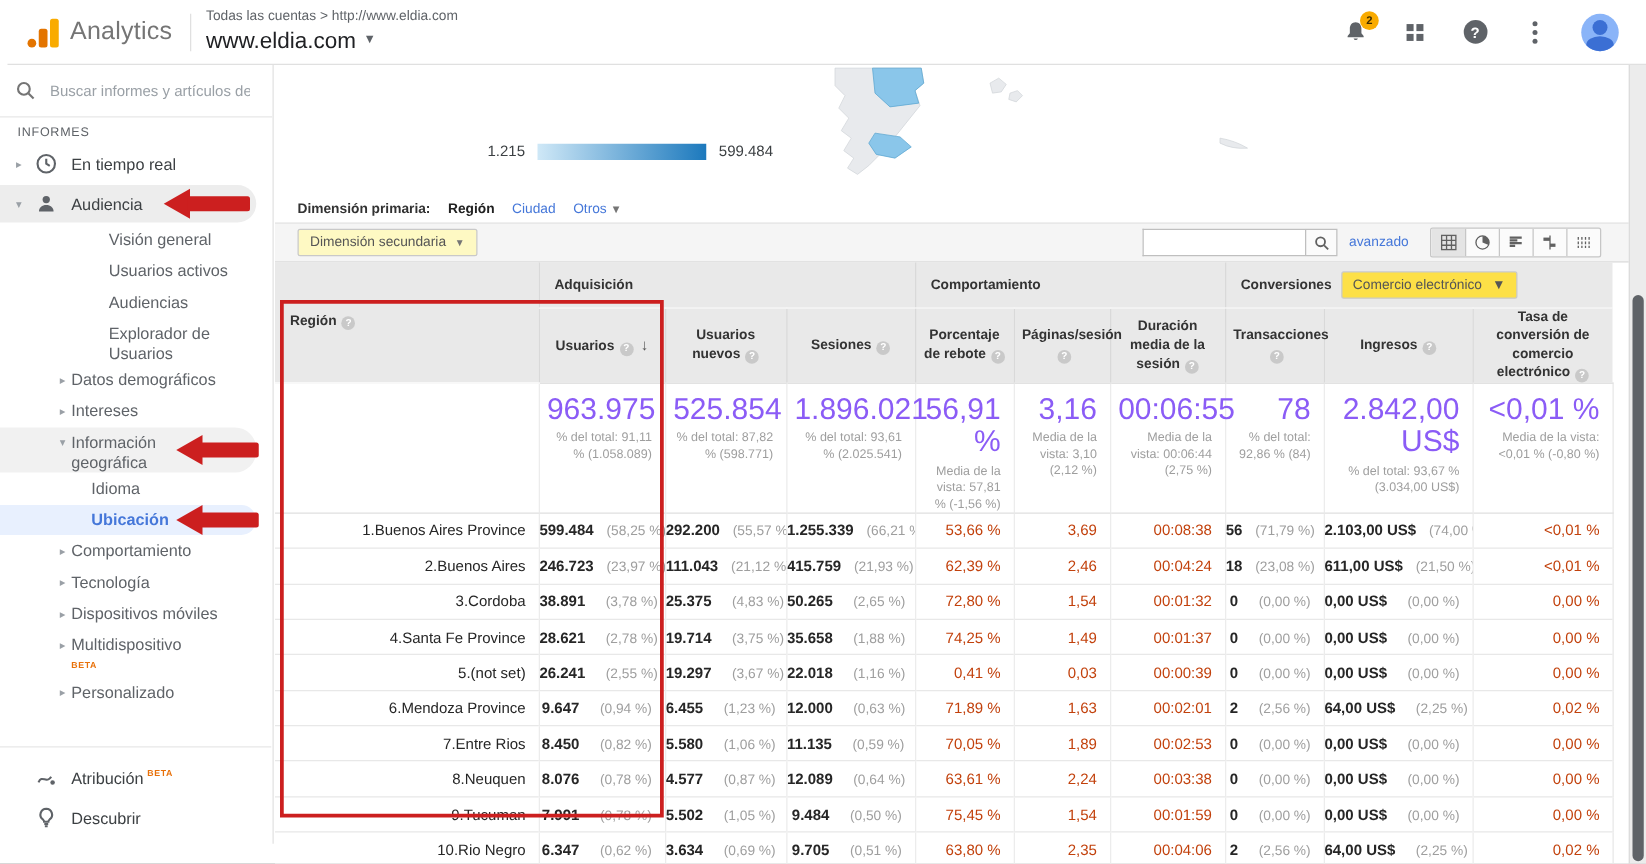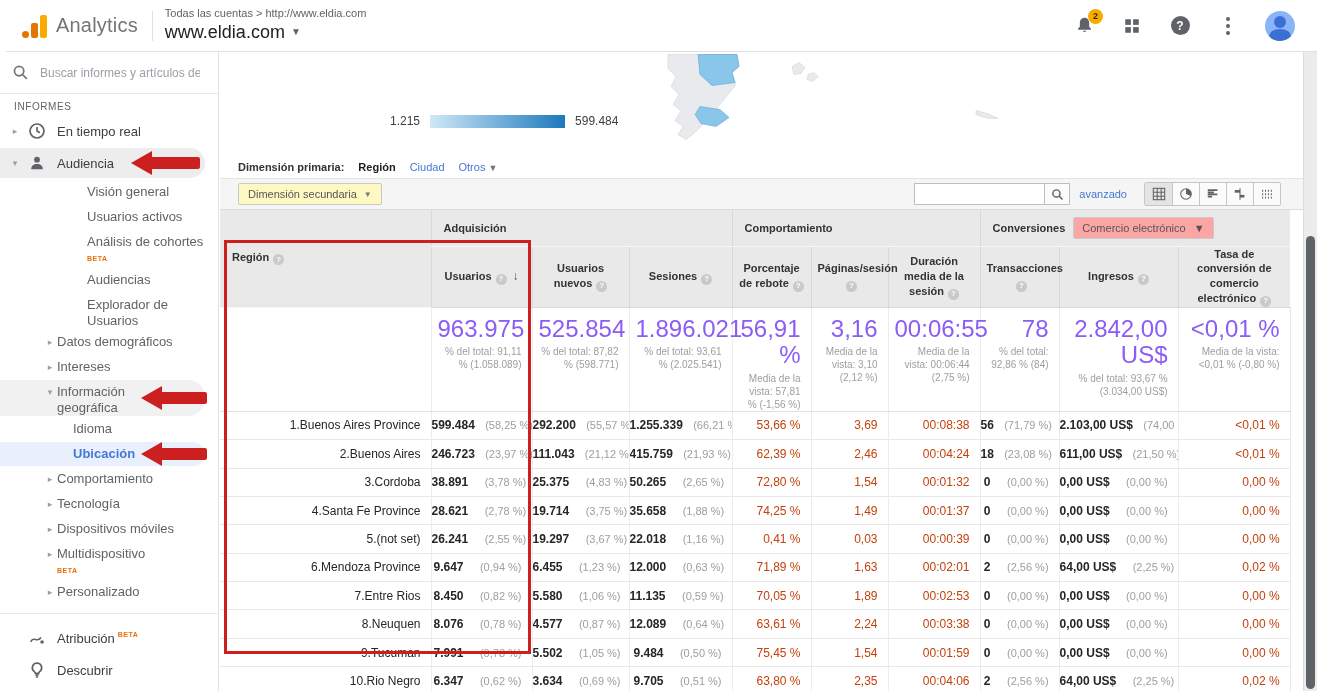--- a/index.html
+++ b/index.html
@@ -23,21 +23,21 @@
   .hicon-btn{position:relative;width:22px;height:22px;display:flex;align-items:center;justify-content:center;cursor:pointer}
   .badge{position:absolute;top:-6px;right:-8px;min-width:15px;height:15px;border-radius:50%;background:#f9ab00;color:#3c2b00;font-size:9px;font-weight:bold;display:flex;align-items:center;justify-content:center}
   .help-circ{width:19px;height:19px;border-radius:50%;background:#5f6368;color:#fff;font-size:12px;font-weight:bold;display:flex;align-items:center;justify-content:center}
   .dots{display:flex;flex-direction:column;gap:3px}
   .dots i{width:4px;height:4px;border-radius:50%;background:#5f6368}
   .avatar{width:30px;height:30px;border-radius:50%;background:#8ab4f8;overflow:hidden;position:relative;cursor:pointer}
   .avatar .head{position:absolute;left:9px;top:5px;width:12px;height:12px;border-radius:50%;background:#3b6fd4}
   .avatar .body{position:absolute;left:4px;top:18px;width:22px;height:14px;border-radius:50% 50% 0 0;background:#3b6fd4}
 
   
-  .nav{position:absolute;top:52px;left:0;width:219px;bottom:0;background:#fff;border-right:1px solid #e2e2e2;overflow:hidden;z-index:4}
+  .nav{position:absolute;top:52px;left:0;width:219px;bottom:16px;background:#fff;border-right:1px solid #e2e2e2;overflow:hidden;z-index:4}
   .search-row{height:42px;border-bottom:1px solid #e8e8e8;display:flex;align-items:center;padding:0 12px;gap:11px}
   .search-row input{border:0;outline:0;font-size:12px;color:#5f6368;width:160px;background:transparent}
   .search-row input::placeholder{color:#9aa0a6}
   .sec-label{font-size:10px;color:#5f6368;letter-spacing:.6px;padding:7px 0 2px 14px}
   .item{position:relative;display:flex;align-items:center;color:#3c4043;font-size:13px;cursor:pointer}
   .item.top{min-height:30px;margin:2px 0}
   .exp{width:12px;margin-left:9px;font-size:9px;color:#9aa0a6;flex:0 0 12px;text-align:center}
   .nicon{width:20px;height:20px;margin:0 10px 0 6px;flex:0 0 20px;display:flex;align-items:center;justify-content:center}
   .tlabel{color:#3c4043}
   .sub{min-height:24px;margin:1px 0;align-items:flex-start;padding-top:4px}
@@ -91,21 +91,21 @@
   table.ga col.c6{width:92px}  table.ga col.c7{width:79px}  table.ga col.c8{width:119px} table.ga col.c9{width:112px}
   thead th{background:#e9e9e9;color:#333;font-size:11px;font-weight:bold;border-left:1px solid #d9d9d9;vertical-align:middle}
   tr.grow{height:36px}
   tr.grow th{text-align:left;padding-left:12px;border-bottom:1px solid #f6f6f6}
   th.region-h{text-align:left;padding-left:12px;border-left:0;border-bottom:1px solid #d9d9d9}
   tr.chead{height:59px}
   tr.chead th{text-align:center;padding:0 6px;line-height:1.35;border-bottom:1px solid #d9d9d9}
   .qicon{display:inline-flex;width:11px;height:11px;border-radius:50%;background:#c9c9c9;color:#fff;font-size:8px;align-items:center;justify-content:center;margin-left:4px;vertical-align:-1px;cursor:pointer}
   .qicon::after{content:"?"}
   .sorticon{color:#555;font-size:12px;margin-left:6px;cursor:pointer}
-  .gsel{background:#fca5a5;border:1px solid #c9c9c9;border-radius:2px;font-size:11px;font-weight:normal;color:#555;padding:4px 8px;display:inline-flex;align-items:center;gap:8px;margin-left:8px;cursor:pointer}
+  .gsel{background:#fde047;border:1px solid #c9c9c9;border-radius:2px;font-size:11px;font-weight:normal;color:#555;padding:4px 8px;display:inline-flex;align-items:center;gap:8px;margin-left:8px;cursor:pointer}
   tr.tot{height:63px}
   tr.tot td{vertical-align:top;text-align:right;padding:8px 10px 0 6px;border-left:1px solid #ececec;border-bottom:1px solid #e0e0e0;background:#fff}
   tr.tot td:first-child{border-left:0}
   .tv{display:block;font-size:24px;color:#8b5cf6;line-height:1.1}
   .ts{display:block;font-size:10px;color:#9e9e9e;line-height:1.3;margin-top:3px}
   tbody.rows tr{height:28.4px}
   tbody.rows td{border-top:1px solid #e8e8e8;border-left:1px solid #ececec;text-align:right;padding-right:10px;white-space:nowrap;overflow:hidden}
   tbody.rows td:first-child{border-left:0}
   tbody.rows td:last-child,tr.tot td:last-child{border-right:1px solid #e8e8e8}
   td.c-region{text-align:left;padding-left:12px}
@@ -217,23 +217,20 @@
           <span class="ah"></span>
           <span class="as"></span>
         </span>
     </div>
 
     <div class="item sub">
         <span class="slabel">Visión general</span>
       </div>
     <div class="item sub">
         <span class="slabel">Usuarios activos</span>
-      </div>
-    <div class="item sub">
-        <span class="slabel"><span>Análisis de cohortes</span><span class="beta">BETA</span></span>
       </div>
     <div class="item sub">
         <span class="slabel">Audiencias</span>
       </div>
     <div class="item sub">
         <span class="slabel">Explorador de Usuarios</span>
       </div>
     <div class="item sub">
         <span class="exp2">▸</span>
         <span class="slabel">Datos demográficos</span>

